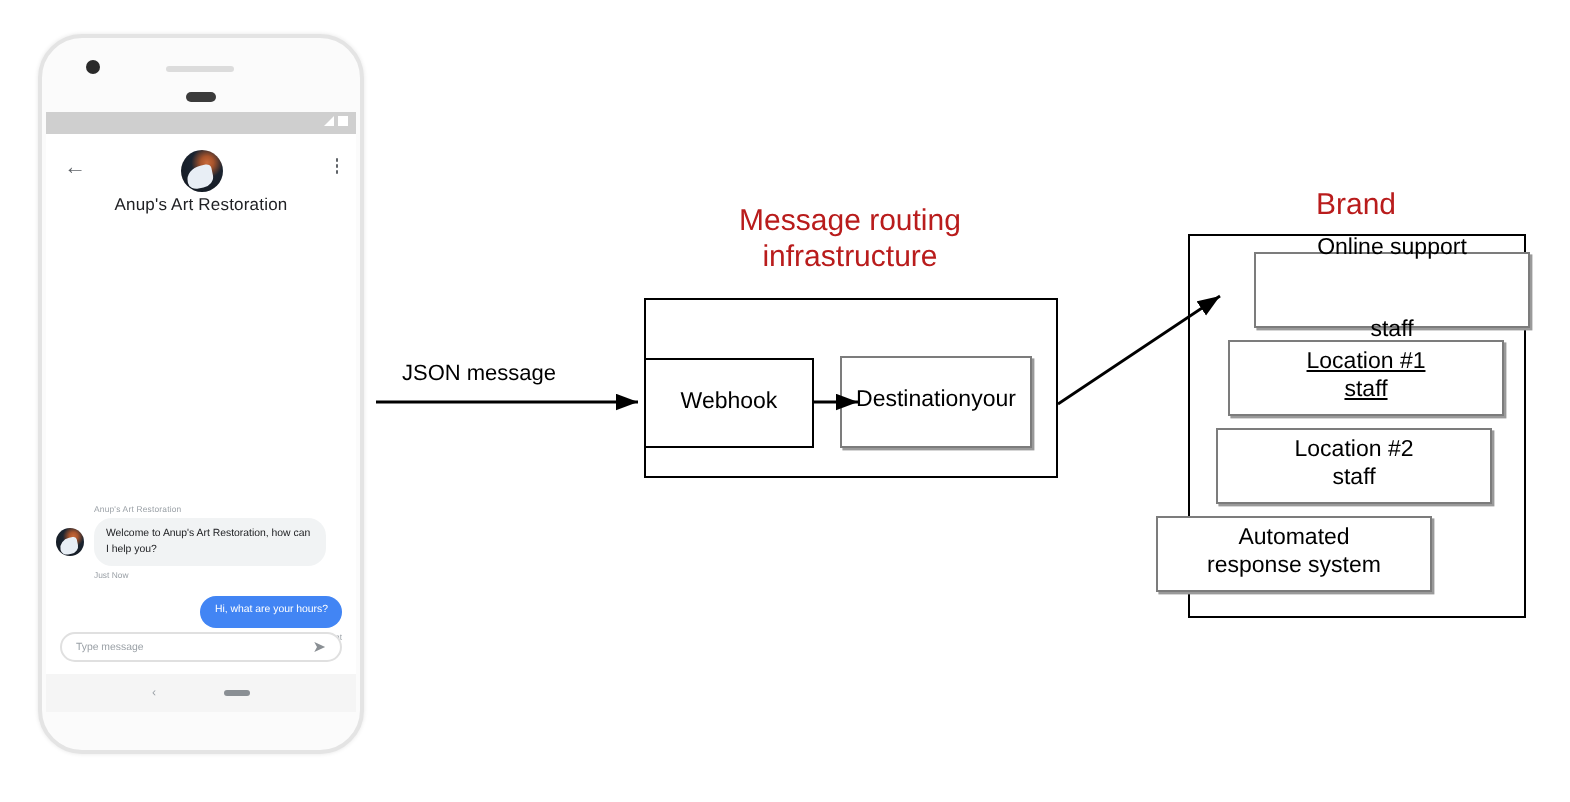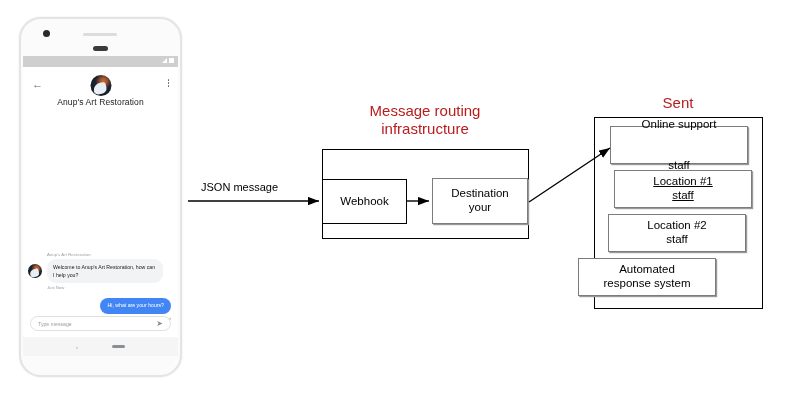--- a/index.html
+++ b/index.html
@@ -394,34 +394,34 @@
     </div>
   </div>
 
   <div class="dlabel" style="left:201px; top:181px;">JSON message</div>
 
   <div class="group-title" style="left:332px; top:102px; width:186px;">
     <div>Message routing</div>
     <div>infrastructure</div>
   </div>
 
-  <div class="group-title" style="left:628px; top:94px; width:100px;">Sent</div>
+  <div class="group-title" style="left:628px; top:94px; width:100px;">Brand</div>
 
   <div class="box box-outer" style="left:322px; top:149px; width:207px; height:90px;"></div>
 
   <div class="box box-inner" style="left:322px; top:179px; width:85px; height:45px;">Webhook</div>
 
-  <div class="box box-shadowed" style="left:432px; top:178px; width:96px; height:46px; flex-direction:column;">
+  <div class="box box-shadowed" style="left:420px; top:178px; width:96px; height:46px; flex-direction:row;">
     <span>Destination</span>
     <span>your</span>
   </div>
 
   <div class="box box-outer" style="left:594px; top:117px; width:169px; height:192px;"></div>
 
-  <div class="box box-shadowed" style="left:610px; top:126px; width:138px; height:38px; flex-direction:column;gap:27px;">
+  <div class="box box-shadowed" style="left:627px; top:126px; width:138px; height:38px; flex-direction:column;gap:27px;">
     <span>Online support</span>
     <span>staff</span>
   </div>
 
   <div class="box box-shadowed" style="left:614px; top:170px; width:138px; height:38px; flex-direction:column;text-decoration:underline;">
     <span>Location #1</span>
     <span>staff</span>
   </div>
 
   <div class="box box-shadowed" style="left:608px; top:214px; width:138px; height:38px; flex-direction:column;">

